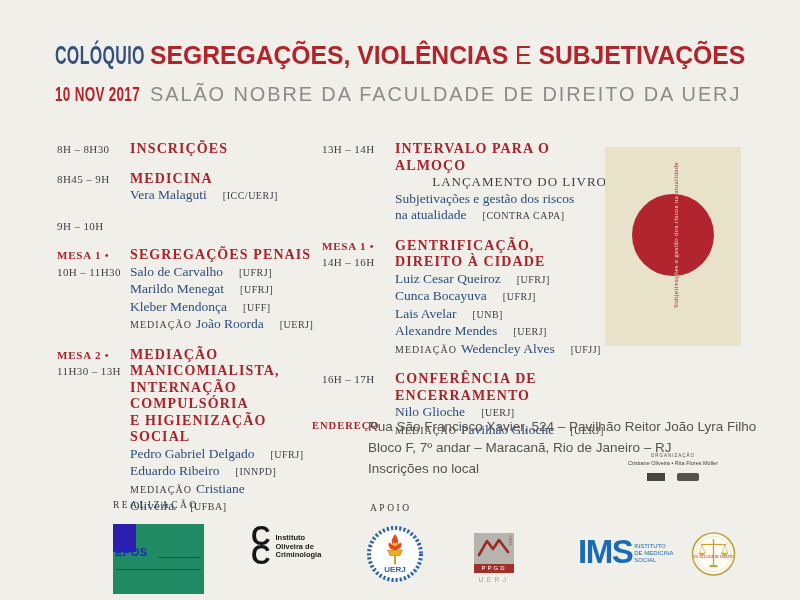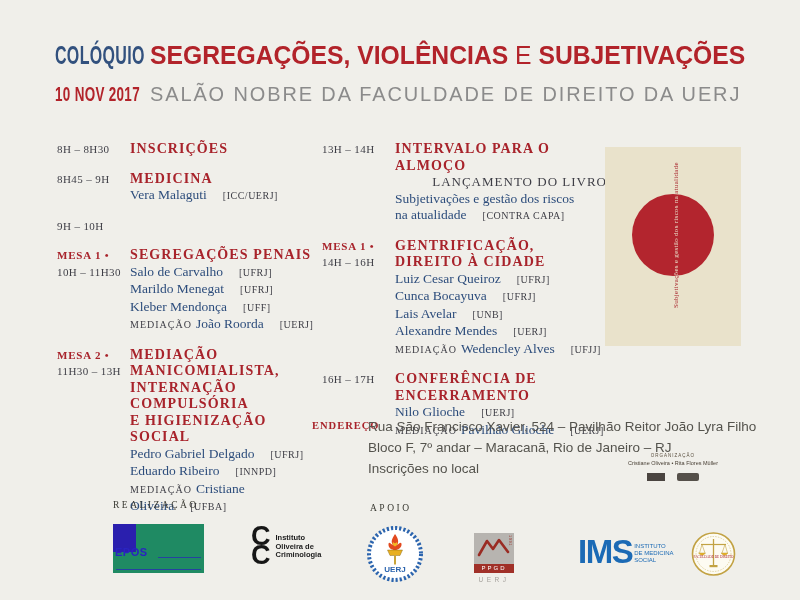--- a/index.html
+++ b/index.html
@@ -45,21 +45,21 @@
   .cover-pubs{position:absolute;top:326px;left:0;width:100%;display:flex;justify-content:center;gap:12px;}
   .pub-mark{width:18px;height:8px;background:#4a4440;}
   .pub-mark.alt{width:22px;border-radius:2px;background:#55504a;}
   .cover-org-label,.cover-org-names,.cover-pubs{font-family:"Liberation Sans",sans-serif;}
 
   
   .foot-label{position:absolute;font-size:9.5px;letter-spacing:2.5px;color:var(--label-dark);}
   .lbl-realizacao{left:113px;top:500px;}
   .lbl-apoio{left:370px;top:503px;}
 
-  .epos{position:absolute;left:113px;top:524px;width:91px;height:49px;background:var(--epos-green);}
+  .epos{position:absolute;left:113px;top:524px;width:91px;height:70px;background:var(--epos-green);}
   .epos .sq{position:absolute;left:0;top:0;width:23px;height:28px;background:var(--epos-blue);}
   .epos .wd{position:absolute;left:2px;top:22px;font-family:"Liberation Sans",sans-serif;font-weight:bold;font-size:11px;color:#2a24c0;letter-spacing:.5px;}
   .epos .ln1{position:absolute;left:45px;top:33px;width:43px;height:1px;background:rgba(40,40,180,.75);}
   .epos .ln2{position:absolute;left:3px;top:45px;width:85px;height:1px;background:rgba(40,40,180,.75);}
 
   .icc{position:absolute;left:251px;top:527px;display:flex;font-family:"Liberation Sans",sans-serif;}
   .icc .glyph{font-size:27px;font-weight:bold;line-height:19px;color:var(--icc-black);}
   .icc .txt{margin-left:5px;padding-top:7px;font-size:7.5px;line-height:8.5px;font-weight:bold;color:#1b1b1b;}
 
   .uerj-seal{position:absolute;left:366px;top:524px;}

